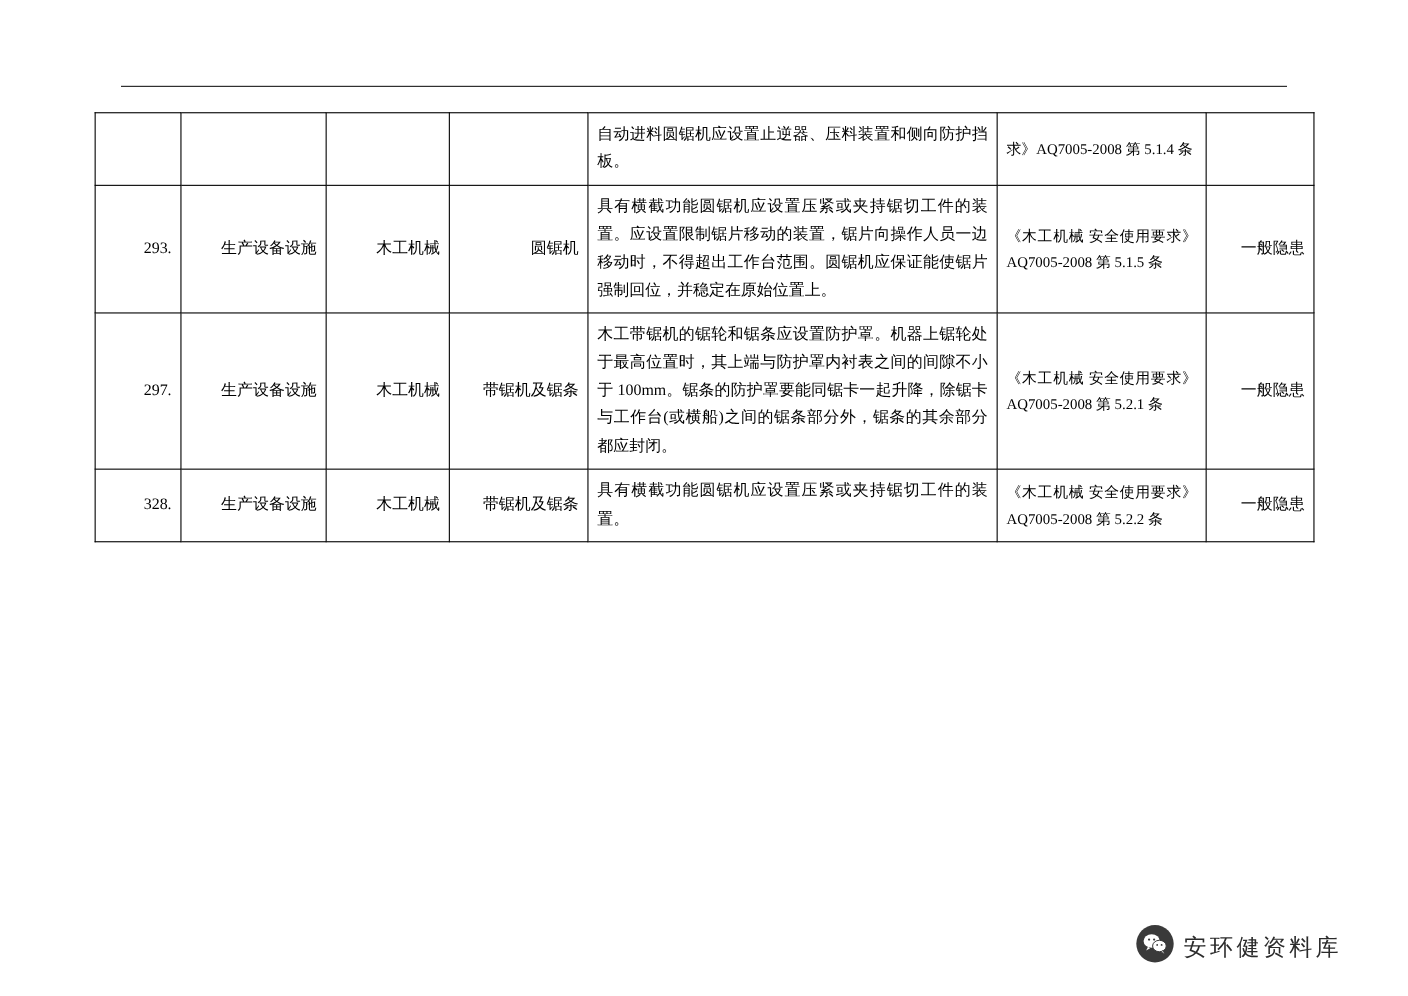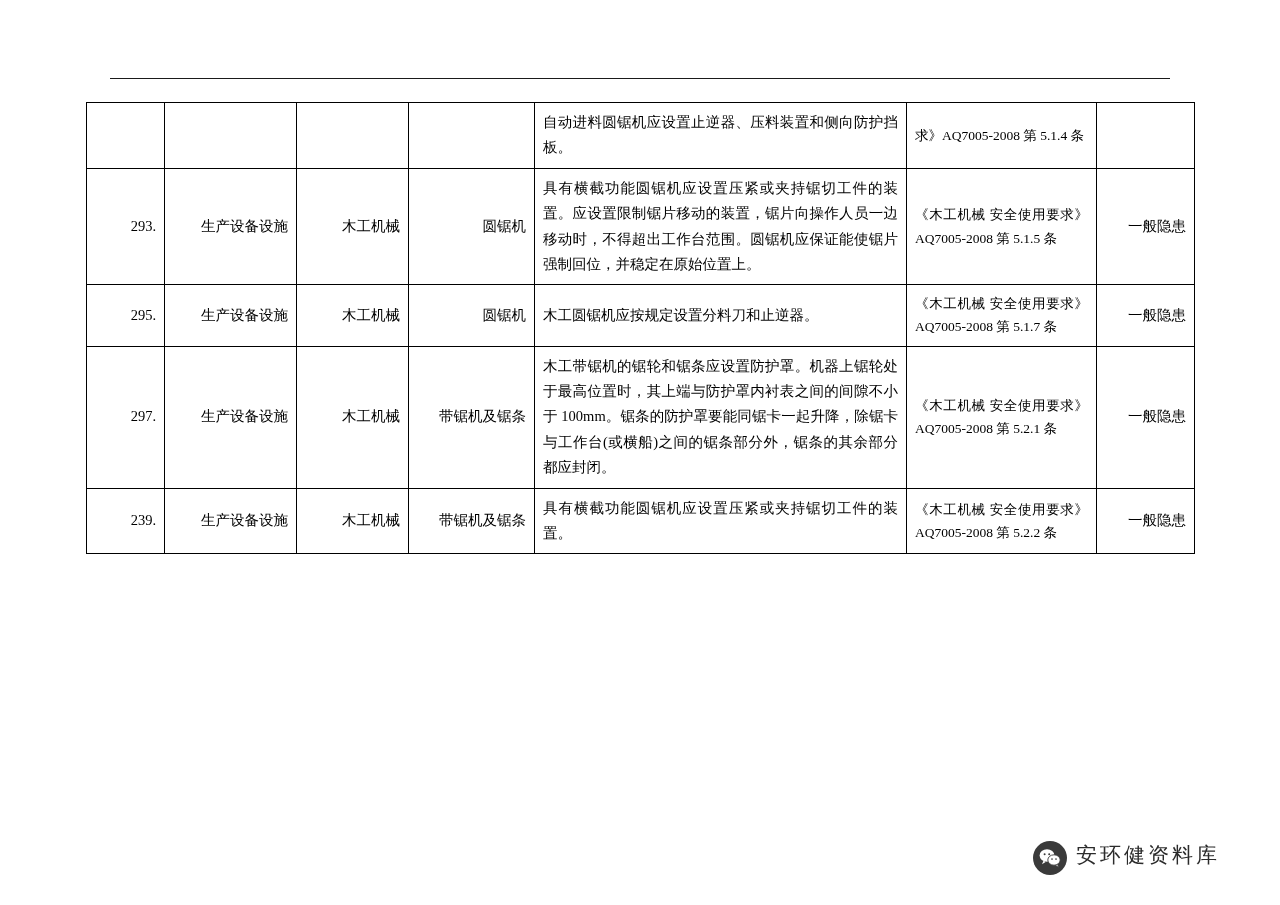--- a/index.html
+++ b/index.html
@@ -75,21 +75,21 @@
   }
   .tight td {
     padding-top: 4px;
     padding-bottom: 4px;
   }
   .footer-logo {
     position: absolute;
     right: 60px;
     bottom: 30px;
     display: flex;
-    align-items: flex-start;
+    align-items: flex-end;
     gap: 9px;
   }
   .logo-circle {
     width: 34px;
     height: 34px;
     border-radius: 50%;
     background: #3a3a3a;
     display: flex;
     align-items: center;
     justify-content: center;
@@ -134,39 +134,30 @@
         <tr>
           <td class="num">293.</td>
           <td class="cat">生产设备设施</td>
           <td class="sub">木工机械</td>
           <td class="item">圆锯机</td>
           <td class="desc">具有横截功能圆锯机应设置压紧或夹持锯切工件的装置。应设置限制锯片移动的装置，锯片向操作人员一边移动时，不得超出工作台范围。圆锯机应保证能使锯片强制回位，并稳定在原始位置上。</td>
           <td class="ref">《木工机械 安全使用要求》AQ7005-2008 第 5.1.5 条</td>
           <td class="level">一般隐患</td>
         </tr>
         <tr>
-          <td class="num">295.</td>
-          <td class="cat">生产设备设施</td>
-          <td class="sub">木工机械</td>
-          <td class="item">圆锯机</td>
-          <td class="desc">木工圆锯机应按规定设置分料刀和止逆器。</td>
-          <td class="ref">《木工机械 安全使用要求》AQ7005-2008 第 5.1.7 条</td>
-          <td class="level">一般隐患</td>
-        </tr>
-        <tr>
           <td class="num">297.</td>
           <td class="cat">生产设备设施</td>
           <td class="sub">木工机械</td>
           <td class="item">带锯机及锯条</td>
           <td class="desc">木工带锯机的锯轮和锯条应设置防护罩。机器上锯轮处于最高位置时，其上端与防护罩内衬表之间的间隙不小于 100mm。锯条的防护罩要能同锯卡一起升降，除锯卡与工作台(或横船)之间的锯条部分外，锯条的其余部分都应封闭。</td>
           <td class="ref">《木工机械 安全使用要求》AQ7005-2008 第 5.2.1 条</td>
           <td class="level">一般隐患</td>
         </tr>
         <tr>
-          <td class="num">239.</td>
+          <td class="num">328.</td>
           <td class="cat">生产设备设施</td>
           <td class="sub">木工机械</td>
           <td class="item">带锯机及锯条</td>
           <td class="desc">具有横截功能圆锯机应设置压紧或夹持锯切工件的装置。</td>
           <td class="ref">《木工机械 安全使用要求》AQ7005-2008 第 5.2.2 条</td>
           <td class="level">一般隐患</td>
         </tr>
       </tbody>
     </table>
   </div>

